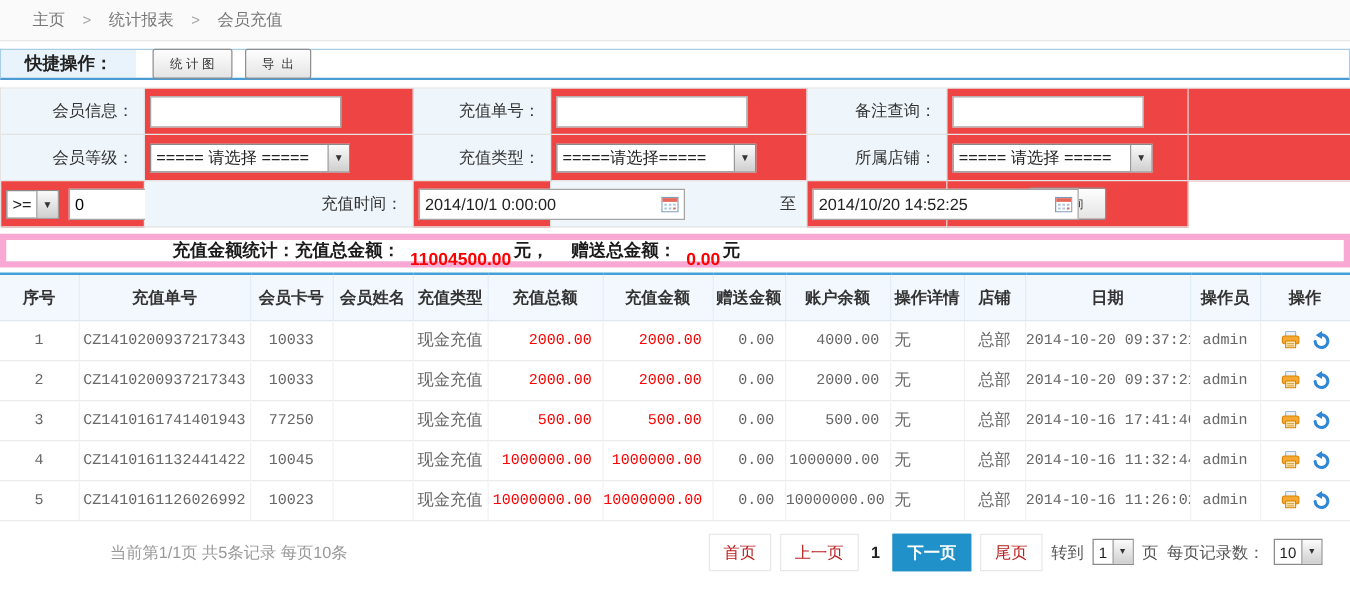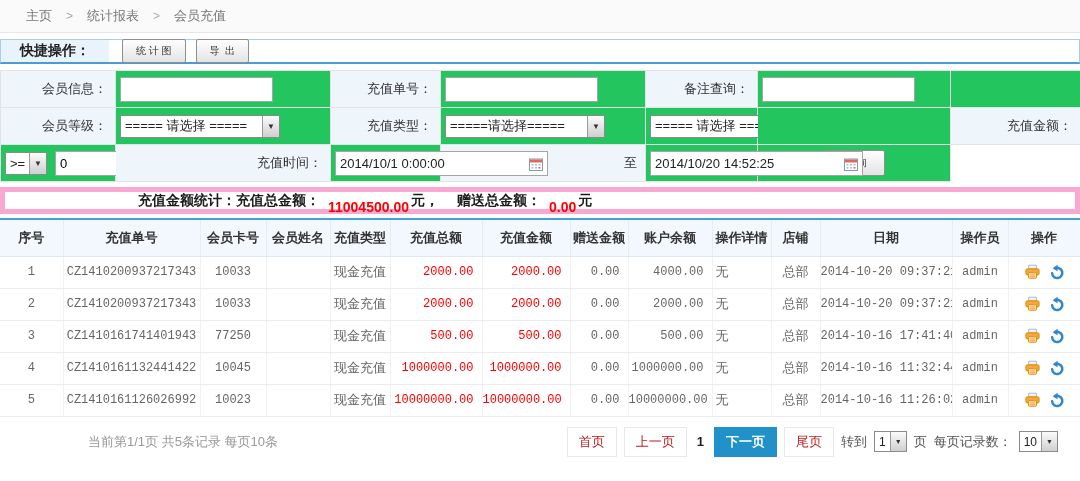--- a/index.html
+++ b/index.html
@@ -10,21 +10,21 @@
   .crumb-sep { color:#a9a9a9; font-size:12px; }
 
   
   .quickop { margin-top:6px; height:25px; border:1px solid #a9cde5; border-bottom:2px solid #4b9cd3; display:flex; }
   .qo-label { width:108px; background:#e9f3fb; display:flex; align-items:center; justify-content:center; font-weight:bold; font-size:14px; color:#222; }
   .qo-body { flex:1; background:#fff; display:flex; align-items:center; padding-left:13px; gap:10px; }
   .btn3d { display:inline-block; border:1px solid #8f8f8f; background:linear-gradient(#fefefe,#e4e4e4); padding:4px 13px; font-size:10px; color:#333; border-radius:2px; cursor:pointer; white-space:pre; }
 
   
   .form { margin-top:6px; display:grid; grid-template-columns:115px 215px 110px 205px 112px 193px 130px; border-top:1px solid #e3e3e3; border-left:1px solid #e3e3e3; }
-  .cell { height:37px; border-right:1px solid #e3e3e3; border-bottom:1px solid #e3e3e3; display:flex; align-items:center; background:#22c55e; }
+  .cell { height:37px; border-right:1px solid #e3e3e3; border-bottom:1px solid #e3e3e3; display:flex; align-items:center; background:#ef4444; }
   .lbl { background:#eef5fb; justify-content:flex-end; padding-right:8px; font-size:13px; color:#333; }
   .fld { padding-left:4px; }
   .tinput { width:153px; height:25px; border:1px solid #a5a5a5; font-size:13px; padding:0 4px; color:#333; font-family:"Liberation Sans",sans-serif; }
   .fselect { width:160px; height:23px; border:1px solid #8a8a8a; background:#fff; display:inline-flex; align-items:center; cursor:pointer; }
   .fsel-text { flex:1; font-size:13px; color:#222; padding:0 4px; white-space:nowrap; overflow:hidden; }
   .fsel-arrow { width:17px; height:21px; border-left:1px solid #9a9a9a; background:linear-gradient(#fbfbfb,#cfcfcf); display:flex; align-items:center; justify-content:center; font-size:8px; color:#333; }
   .opselect { width:42px; }
   .numinput { width:66px; margin-left:8px; height:25px; border:1px solid #a5a5a5; font-size:13px; padding:0 4px; }
   .datewrap { position:relative; display:inline-block; }
   .dateinput { width:213px; height:25px; border:1px solid #a5a5a5; font-size:13px; padding:0 22px 0 4px; color:#222; font-family:"Liberation Sans",sans-serif; }
@@ -105,29 +105,29 @@
       <span class="fsel-arrow">▼</span>
     </span>
   </div>
   <div class="cell lbl">充值类型：</div>
   <div class="cell fld">
     <span class="fselect">
       <span class="fsel-text">=====请选择=====</span>
       <span class="fsel-arrow">▼</span>
     </span>
   </div>
+  <div class="cell lbl">所属店铺：</div>
   <div class="cell fld">
     <span class="fselect">
       <span class="fsel-text">===== 请选择 =====</span>
       <span class="fsel-arrow">▼</span>
     </span>
   </div>
   <div class="cell"></div>
 
-  <div class="cell lbl">充值金额：</div>
   <div class="cell fld">
     <span class="fselect opselect">
       <span class="fsel-text">&gt;=</span>
       <span class="fsel-arrow">▼</span>
     </span>
     <input class="numinput" value="0" style="">
   </div>
   <div class="cell lbl">充值时间：</div>
   <div class="cell fld">
     <span class="datewrap">

